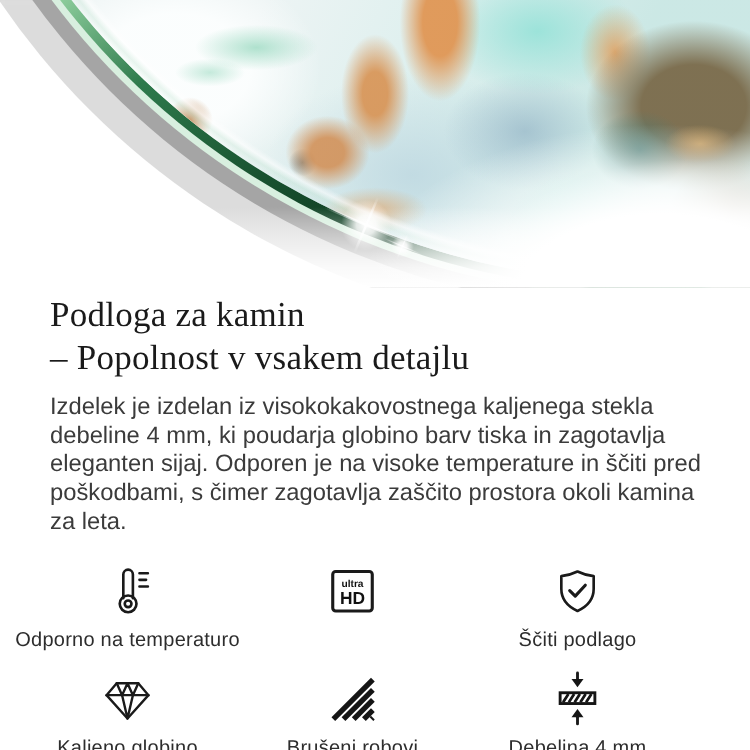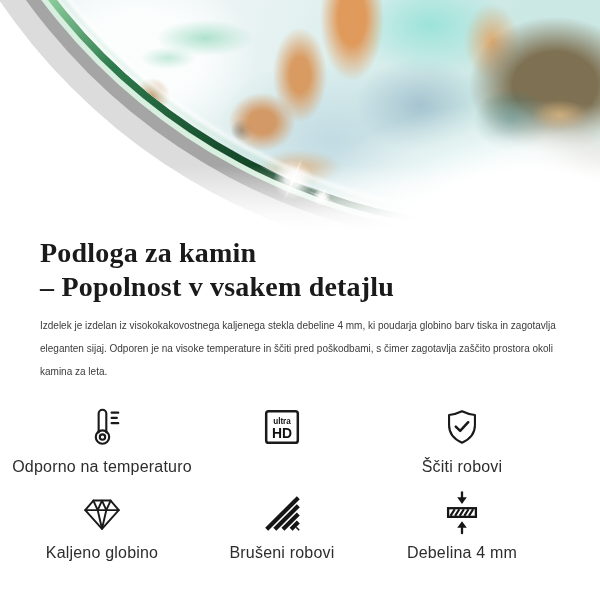--- a/index.html
+++ b/index.html
@@ -95,26 +95,26 @@
     background:
       radial-gradient(ellipse 320px 180px at 88% 102%, #fff 35%, rgba(255,255,255,0) 75%),
       radial-gradient(ellipse 260px 150px at 560px 235px, #fff 30%, rgba(255,255,255,0) 72%),
       linear-gradient(to bottom, rgba(255,255,255,0) 72%, rgba(255,255,255,0.85) 93%, #fff 100%);
   }
 
   
   .title {
     margin:6px 40px 0 40px;
     font-family:"Liberation Serif","DejaVu Serif",serif;
-    font-weight:700; font-size:28px; line-height:34px;
+    font-weight:400; font-size:28px; line-height:34px;
     color:#1a1a1a; letter-spacing:0.2px;
   }
   .desc {
     margin:10px 38px 0 40px;
-    font-size:10px; line-height:23px; color:#3b3b3b;
+    font-size:19px; line-height:23px; color:#3b3b3b;
   }
 
   
   .features {
     width:540px; margin:21px 0 0 12px;
     display:grid; grid-template-columns:repeat(3,180px); row-gap:16px;
   }
   .feature { display:flex; flex-direction:column; align-items:center; }
   .feature .iconbox { width:46px; height:46px; display:block; }
   .feature .label {
@@ -182,21 +182,21 @@
     </span>
   </div>
 
   <div class="feature">
     <span class="iconbox">
       <svg viewBox="0 0 48 48" aria-hidden="true">
         <path class="st" d="M24 7.5 c4.5 2.2 9.2 3.4 13.5 3.9 v10.8 c0 8.8 -5.4 14.6 -13.5 18.3 C15.9 36.8 10.5 31 10.5 22.2 V11.4 C14.8 10.9 19.5 9.7 24 7.5 Z"></path>
         <path class="st" style="stroke-width:2.6" d="M17.5 23.5 l4.6 4.6 L30.5 19"></path>
       </svg>
     </span>
-    <span class="label">Ščiti robovi</span>
+    <span class="label">Ščiti podlago</span>
   </div>
 
   <div class="feature">
     <span class="iconbox">
       <svg viewBox="0 0 48 48" aria-hidden="true">
         <g class="st" style="stroke-width:2">
           <path d="M15 11 H33 L41.5 21 L24 40.5 L6.5 21 Z"></path>
           <path d="M6.5 21 H41.5"></path>
           <path d="M15 11 L19.5 21 L24 11 L28.5 21 L33 11"></path>
           <path d="M19.5 21 L24 40.5 L28.5 21"></path>

